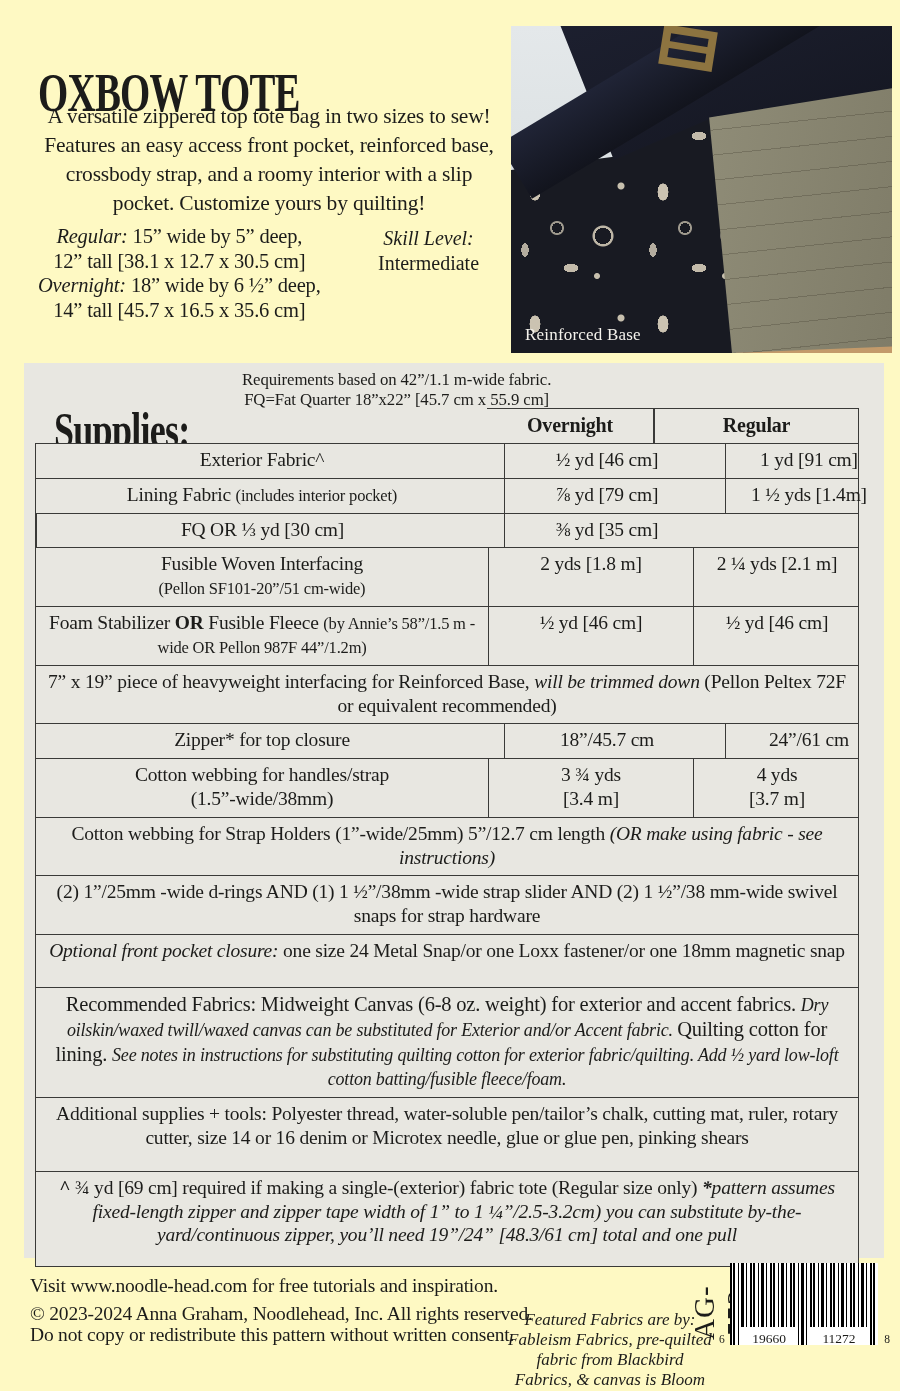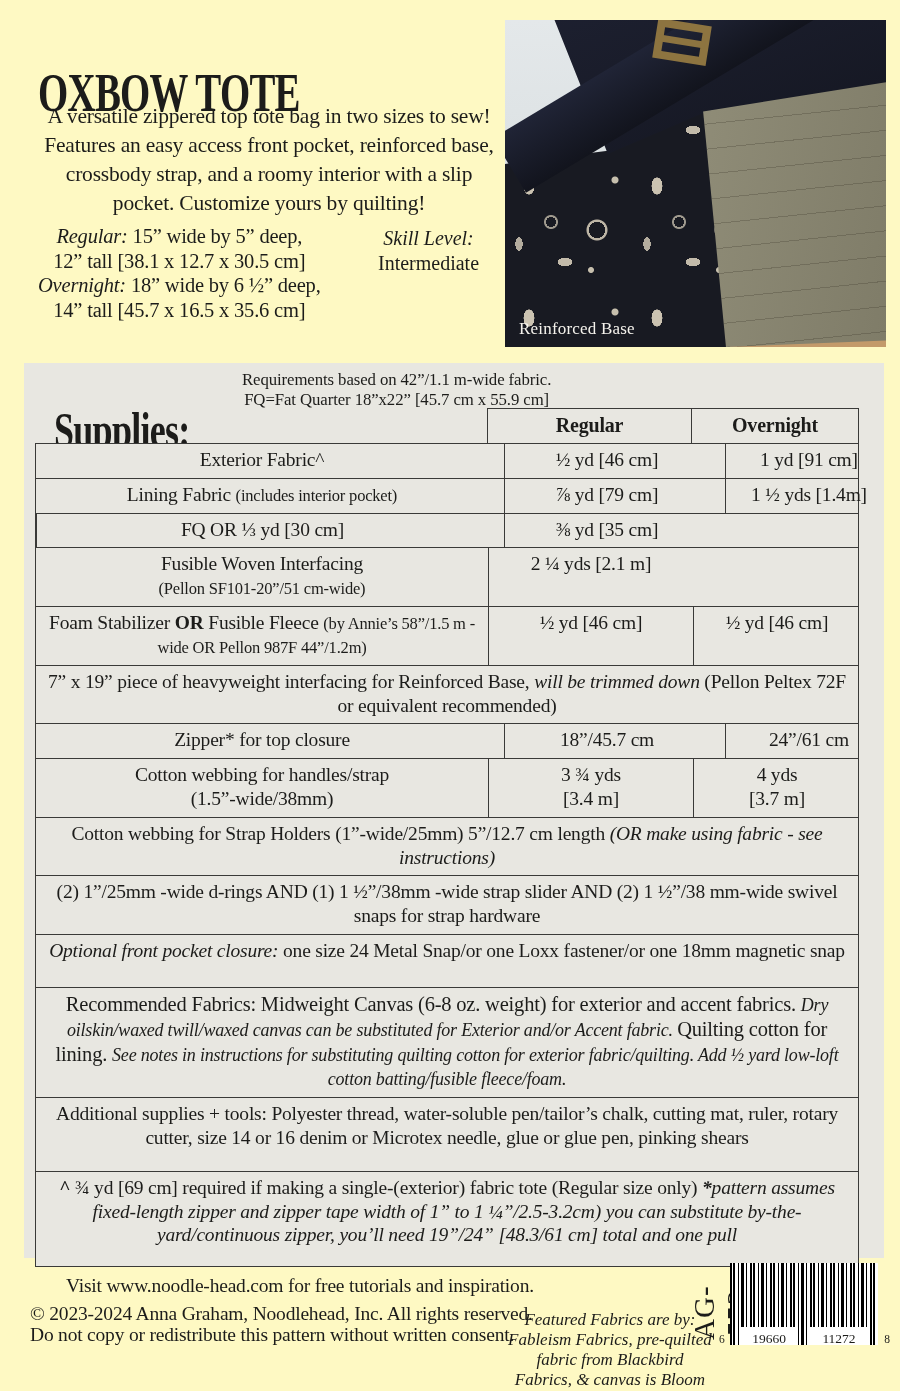--- a/index.html
+++ b/index.html
@@ -10,21 +10,21 @@
   .title{position:absolute;left:38px;top:32px;font-size:54px;font-weight:800;line-height:.95;
          letter-spacing:-1px;transform:scaleX(.72);transform-origin:0 0;white-space:nowrap;}
   .desc{position:absolute;left:38px;top:80px;width:462px;font-size:21.5px;line-height:1.35;
         letter-spacing:-.2px;}
   .dims{position:absolute;left:38px;top:224px;font-size:20.5px;line-height:1.2;letter-spacing:-.2px;}
   .skill{position:absolute;left:378px;top:226px;font-size:20px;line-height:1.25;}
   .it{font-style:italic;}
   .b{font-weight:700;}
 
   
-  .photo{position:absolute;left:505px;top:20px;width:381px;height:327px;margin:0;overflow:hidden;
+  .photo{position:absolute;left:505px;top:20px;width:381px;height:327px;margin:6px;overflow:hidden;
          background:linear-gradient(180deg,#e4e8ea 0%,#dae0e2 55%,#d2d8da 100%);}
   .wood{position:absolute;inset:0;
         background-image:repeating-linear-gradient(93deg,rgba(0,0,0,0) 0 60px,rgba(110,65,30,.35) 60px 62px),
                          repeating-linear-gradient(3deg,rgba(0,0,0,0) 0 24px,rgba(105,63,30,.38) 24px 26px),
                          linear-gradient(180deg,#cda67a 0%,#c39465 55%,#b1először 100%);
         background-color:#c39a6a;
         clip-path:polygon(0 82%,100% 63%,100% 100%,0 100%);}
   .shadow{position:absolute;left:6%;bottom:1%;width:84%;height:10%;
           background:radial-gradient(ellipse at center,rgba(40,25,12,.45),rgba(40,25,12,0) 70%);}
   .floral{position:absolute;inset:0;
@@ -70,21 +70,21 @@
   .tr.full{grid-template-columns:1fr;}
   .td{box-sizing:border-box;padding:4px 10px 6px;font-size:19.5px;line-height:1.22;}
   .td.val{border-left:1.5px solid #3a3a38;}
   .small{font-size:16.5px;}
   .lead{font-size:20.5px;}
   .note-i{font-size:18px;font-style:italic;}
   .mh33{min-height:33px;gap:16px;}.mh48{min-height:48px;}.mh52{min-height:52px;}.mh54{min-height:54px;}
   .mh58{min-height:58px;}.mh73{min-height:73px;}.mh94{min-height:94px;}.mh102{min-height:102px;}
 
   
-  .visit{position:absolute;left:30px;top:1275px;font-size:19.5px;letter-spacing:-.2px;margin-left:36px;}
+  .visit{position:absolute;left:30px;top:1275px;font-size:19.5px;letter-spacing:-.2px;}
   .copy1{position:absolute;left:30px;top:1303px;font-size:19.5px;letter-spacing:-.2px;}
   .copy2{position:absolute;left:30px;top:1324px;font-size:19.5px;letter-spacing:-.2px;}
   .featured{position:absolute;left:508px;top:1268px;font-size:17px;font-style:italic;line-height:1.18;margin-top:42px;}
   .sku{position:absolute;left:688px;top:1263px;height:100px;display:flex;align-items:center;}
   .sku span{writing-mode:vertical-rl;transform:rotate(180deg);font-size:29px;letter-spacing:1px;}
   .barcode{position:absolute;left:730px;top:1263px;width:148px;height:98px;}
   .bars{position:absolute;left:0;top:0;width:148px;height:82px;
         background:repeating-linear-gradient(90deg,#000 0 2px,#fff 2px 3px,#000 3px 5px,#fff 5px 8px,
                    #000 8px 9px,#fff 9px 11px,#000 11px 14px,#fff 14px 16px,#000 16px 17px,#fff 17px 20px);}
   .win{position:absolute;top:64px;height:18px;background:#fff;display:flex;align-items:flex-end;
@@ -128,22 +128,22 @@
 
   <section class="panel">
     <h2 class="sup-title">Supplies:</h2>
     <div class="req-note">
       <div>Requirements based on 42”/1.1 m-wide fabric.</div>
       <div>FQ=Fat Quarter 18”x22” [45.7 cm x 55.9 cm]</div>
     </div>
 
     <div class="tbl">
       <div class="thead">
+        <div class="th c3">Overnight</div>
         <div class="th c2">Regular</div>
-        <div class="th c3">Overnight</div>
       </div>
       <div class="tbody">
 
         <div class="tr mh33">
           <div class="td lbl">Exterior Fabric^</div>
           <div class="td val">½ yd [46 cm]</div>
           <div class="td val">1 yd [91 cm]</div>
         </div>
 
         <div class="tr mh33">
@@ -152,20 +152,21 @@
           <div class="td val">1 ½ yds [1.4m]</div>
         </div>
 
         <div class="tr mh33">
           <div class="td val">FQ OR ⅓ yd [30 cm]</div>
           <div class="td val">⅜ yd [35 cm]</div>
         </div>
 
         <div class="tr mh54">
           <div class="td lbl"><span>Fusible Woven Interfacing</span><br><span class="small">(Pellon SF101-20”/51 cm-wide)</span></div>
+          <div class="td val">2 yds [1.8 m]</div>
           <div class="td val">2 ¼ yds [2.1 m]</div>
         </div>
 
         <div class="tr mh58">
           <div class="td lbl"><span>Foam Stabilizer </span><span class="b">OR</span><span> Fusible Fleece </span><span class="small">(by Annie’s 58”/1.5 m -wide OR Pellon 987F 44”/1.2m)</span></div>
           <div class="td val">½ yd [46 cm]</div>
           <div class="td val">½ yd [46 cm]</div>
         </div>
 
         <div class="tr full mh48">

